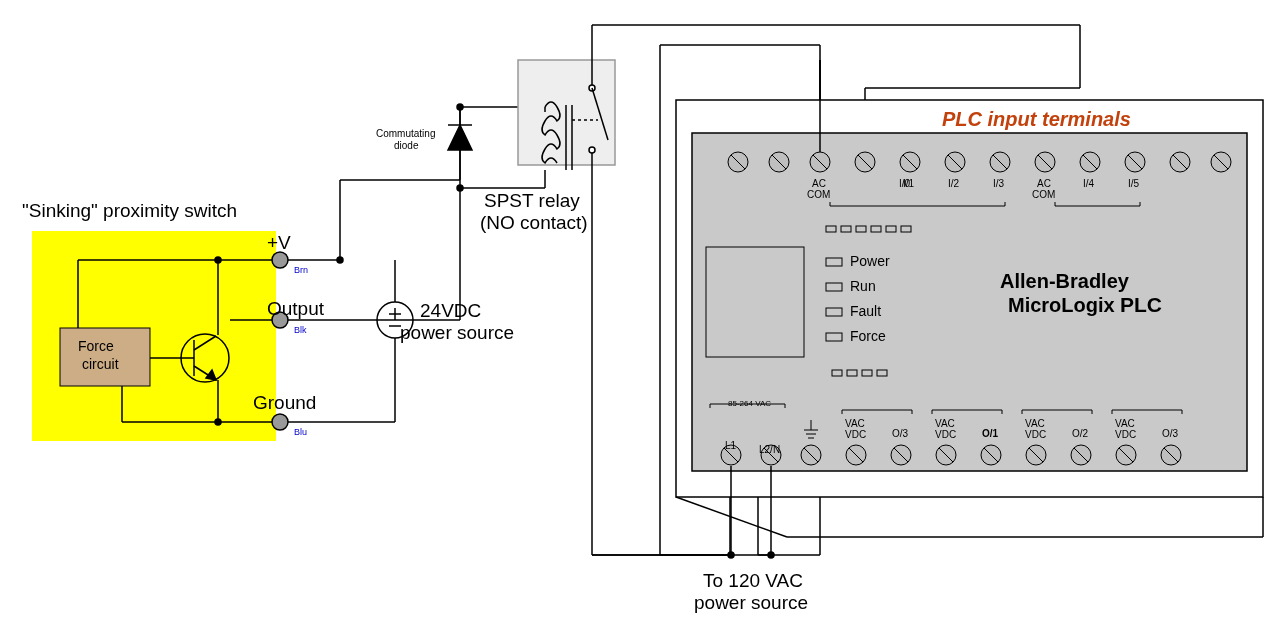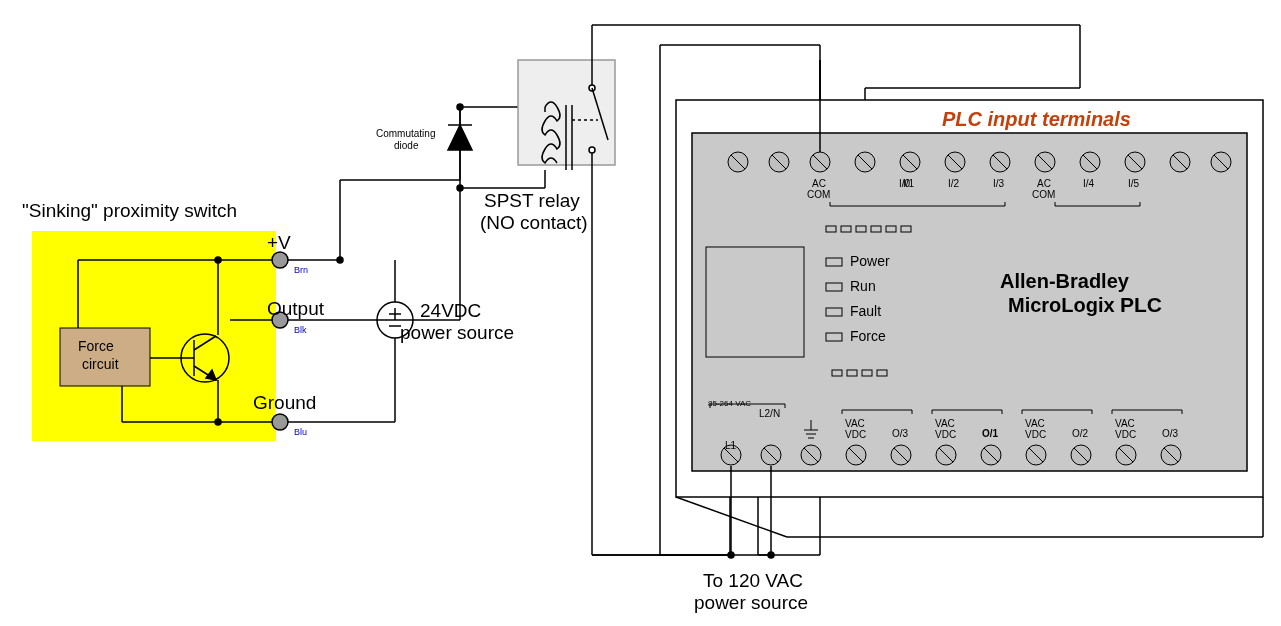--- a/index.html
+++ b/index.html
@@ -6,21 +6,21 @@
     margin: 0;
     padding: 0;
     font-family: Arial, sans-serif;
     background: #fff;
     width: 1281px;
     height: 626px;
     position: relative;
   }
   .txt { position: absolute; white-space: nowrap; }
   .small { font-size: 10px; }
-  .tiny { font-size: 8px; }
+  .tiny { font-size: 8px; margin-left: 20px; }
   .mid { font-size: 14px; }
   .big { font-size: 19px; }
   .blue { color: #c2410c; font-style: italic; font-weight: bold; }
   .wire { font-size: 9px; color: #0000cc; }
   svg { position: absolute; top: 0; left: 0; }
 </style>
 </head>
 <body>
 
 <svg width="1281" height="626">
@@ -293,21 +293,21 @@
 <div class="txt mid" style="left:850px; top:278px;">Run</div>
 <div class="txt mid" style="left:850px; top:303px;">Fault</div>
 <div class="txt mid" style="left:850px; top:328px;">Force</div>
 
 <div class="txt" style="left:1000px; top:270px; font-size:20px; font-weight:bold;">Allen-Bradley</div>
 <div class="txt" style="left:1008px; top:294px; font-size:20px; font-weight:bold;">MicroLogix</div>
 <div class="txt" style="left:1120px; top:293px; font-size:21px; font-weight:bold;">PLC</div>
 
 <div class="txt tiny" style="left:708px; top:399px;">85-264 VAC</div>
 <div class="txt small" style="left:725px; top:440px;">L1</div>
-<div class="txt small" style="left:759px; top:408px;">L2/N</div>
+<div class="txt small" style="left:759px; top:444px;">L2/N</div>
 <div class="txt small" style="left:845px; top:418px;">VAC</div>
 <div class="txt small" style="left:845px; top:429px;">VDC</div>
 <div class="txt small" style="left:892px; top:428px;">O/3</div>
 <div class="txt small" style="left:935px; top:418px;">VAC</div>
 <div class="txt small" style="left:935px; top:429px;">VDC</div>
 <div class="txt small" style="left:982px; top:428px;font-weight:bold;">O/1</div>
 <div class="txt small" style="left:1025px; top:418px;">VAC</div>
 <div class="txt small" style="left:1025px; top:429px;">VDC</div>
 <div class="txt small" style="left:1072px; top:428px;">O/2</div>
 <div class="txt small" style="left:1115px; top:418px;">VAC</div>

